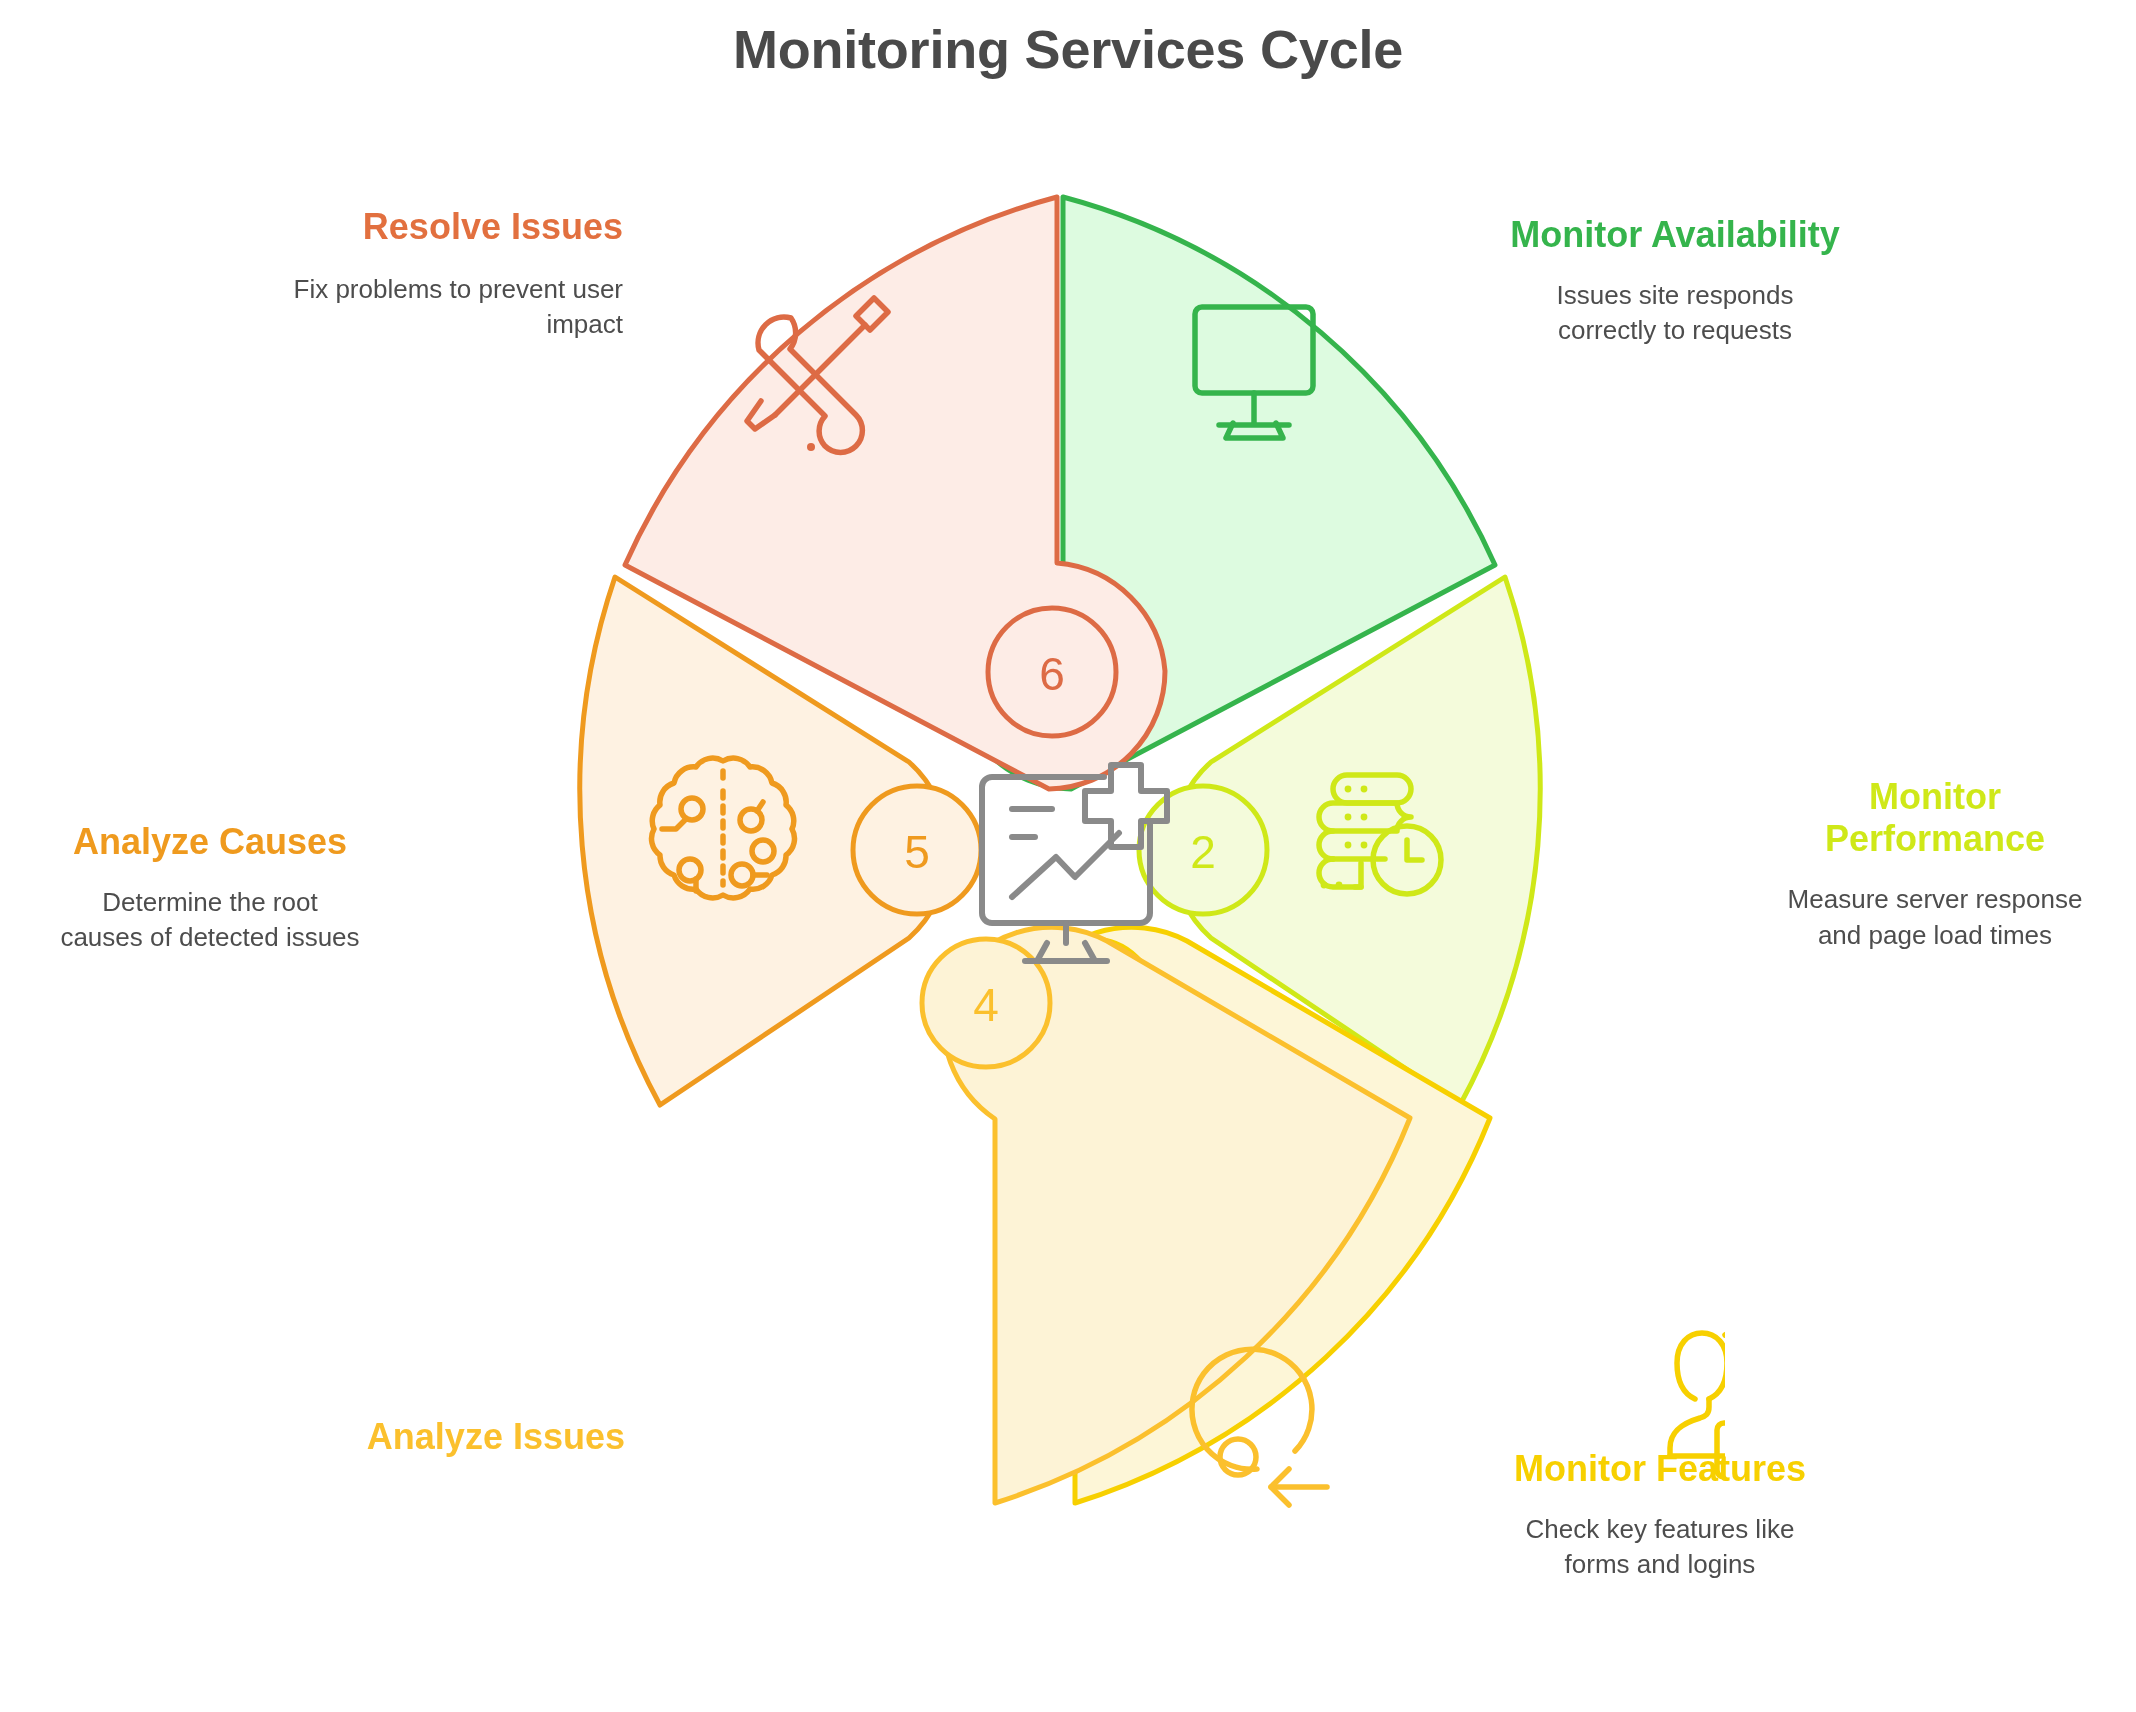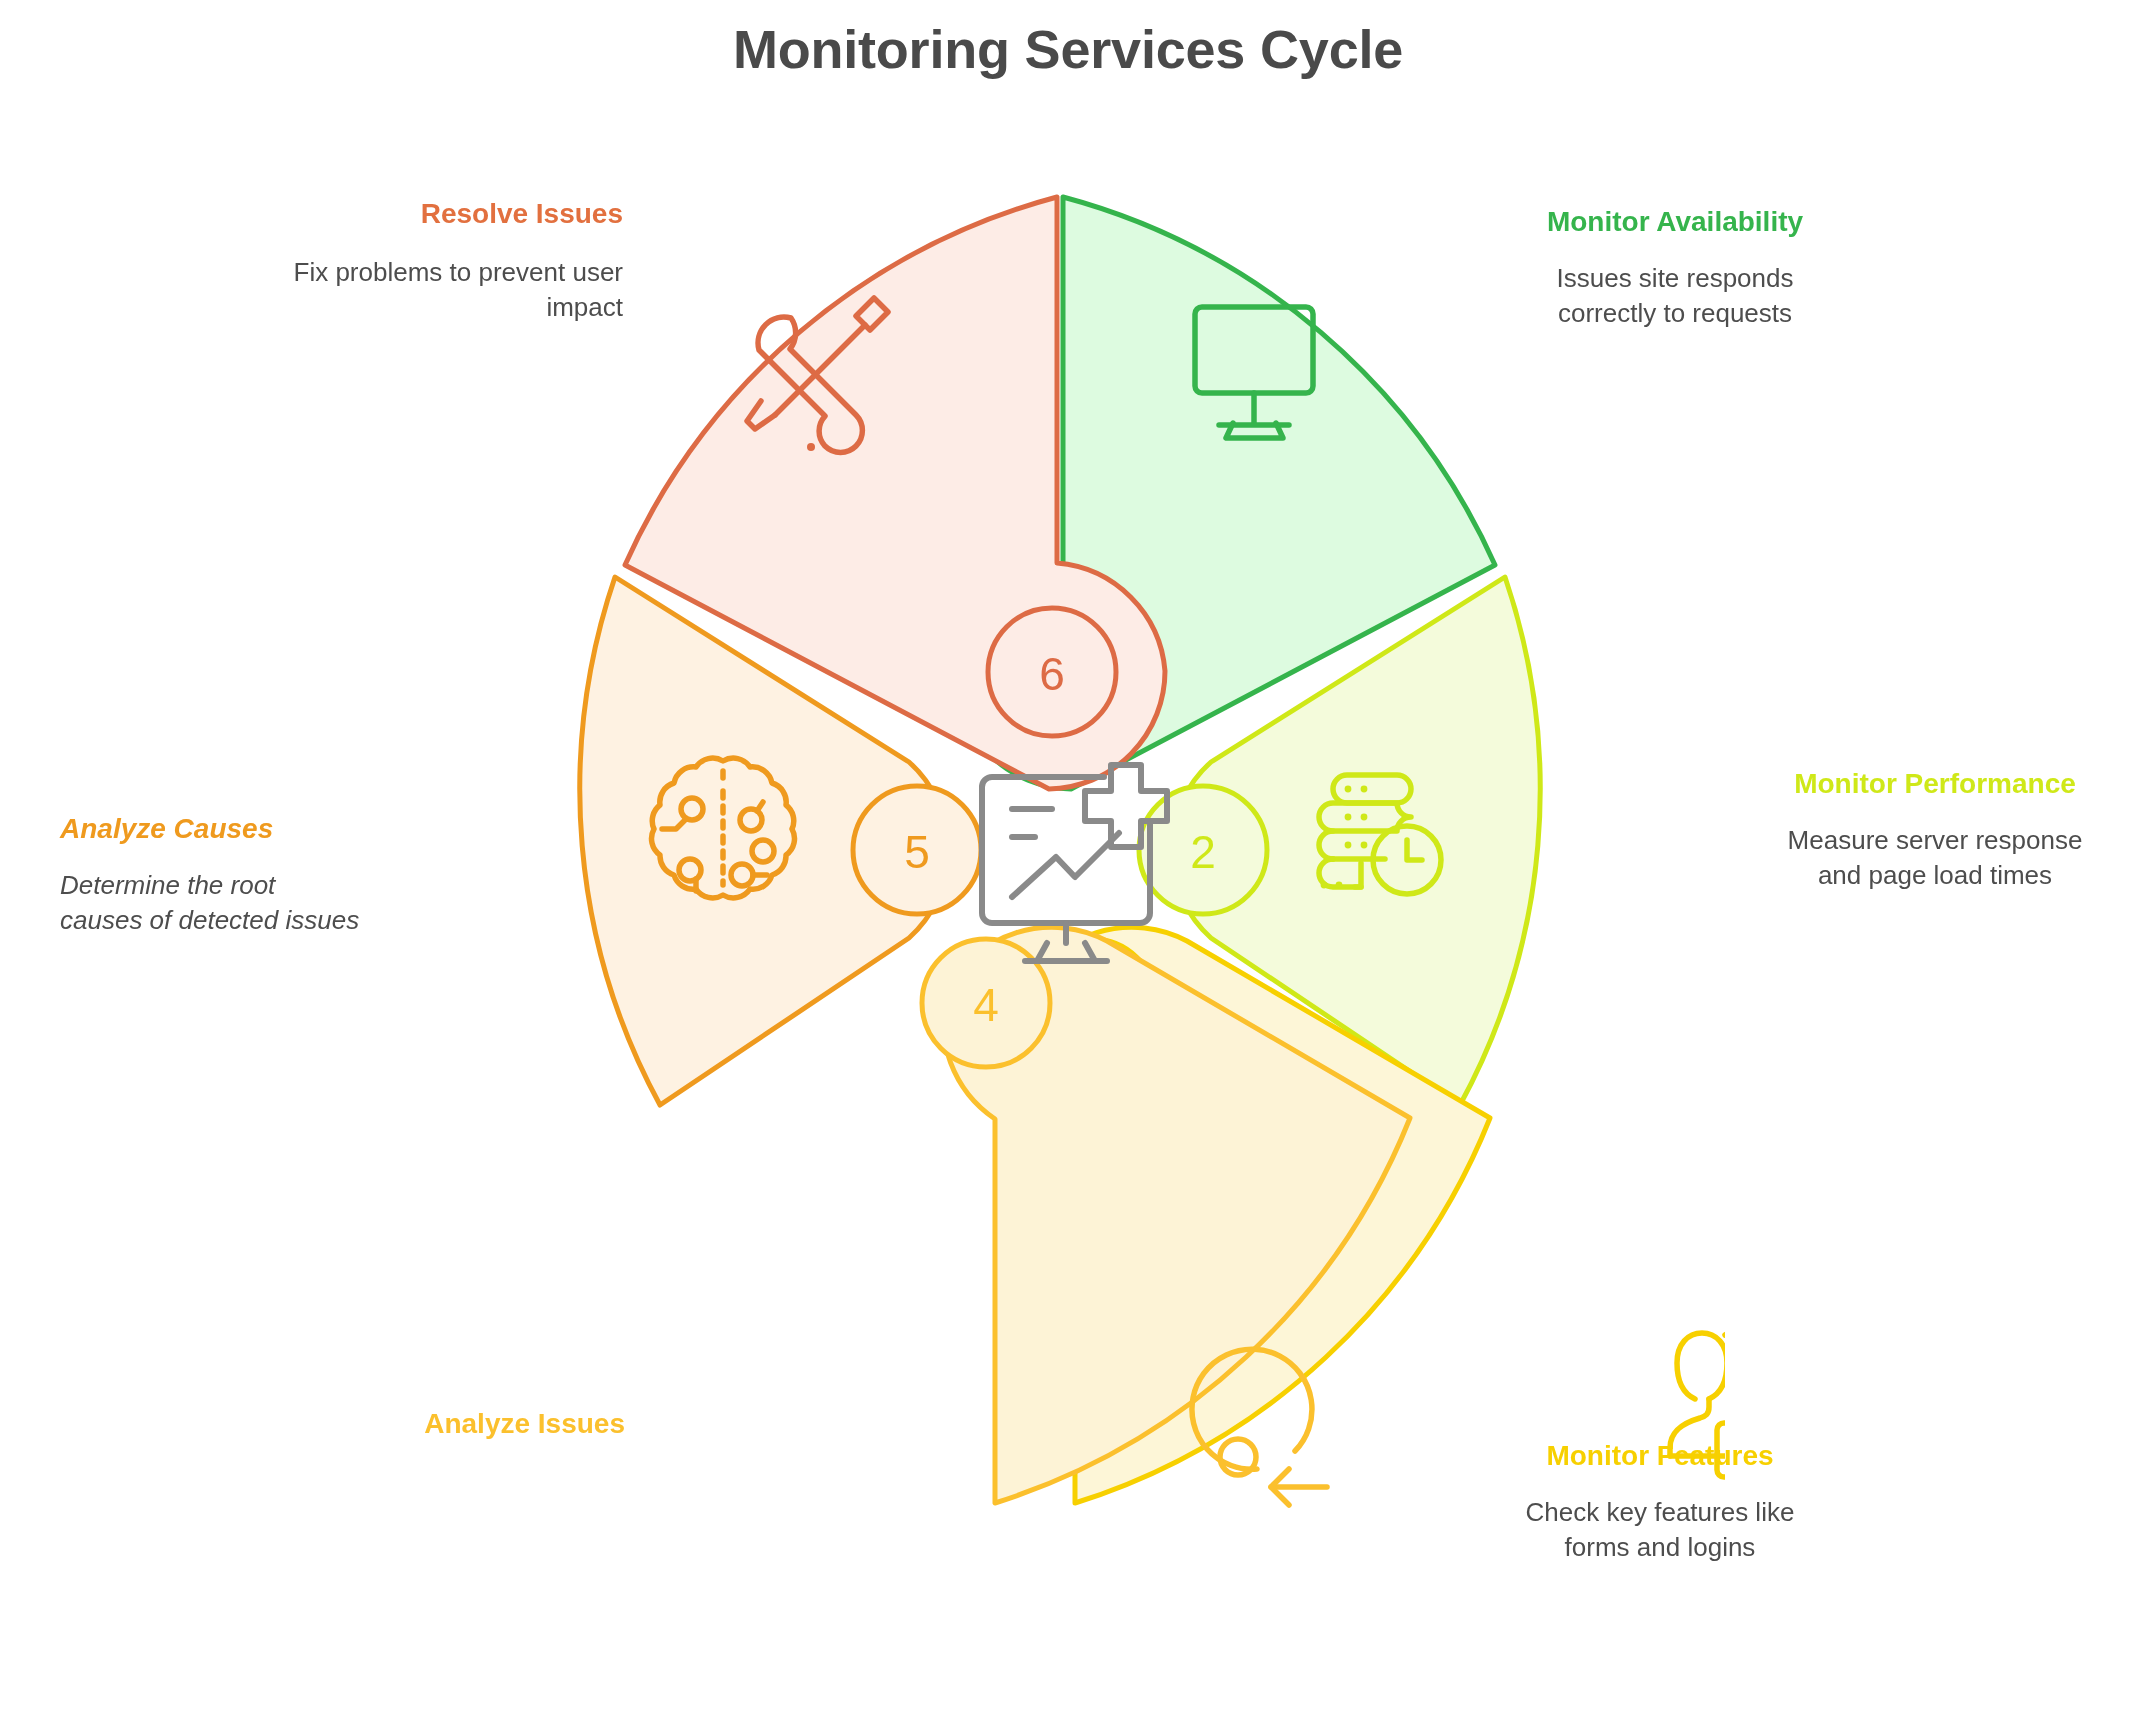--- a/index.html
+++ b/index.html
@@ -39,41 +39,41 @@
     font-size: 46px;
     font-weight: 400;
     text-anchor: middle;
     dominant-baseline: central;
   }
 
   .callout {
     position: absolute;
   }
   .callout .ct {
-    font-size: 28px;
+    font-size: 36px;
     font-weight: 600;
     line-height: 1.17;
-    margin: 8px 0 22px 0;
+    margin: 16px 0 22px 0;
   }
   .callout .cd {
     font-size: 26px;
     font-weight: 400;
     color: #4d4d4d;
     line-height: 1.36;
     margin: 0;
   }
 
   
   #callout-6 { left: 248px; top: 190px; width: 375px; text-align: right; }
   #callout-6 .ct { margin-bottom: 24px; }
   #callout-1 { left: 1510px; top: 198px; width: 330px; text-align: center; }
   #callout-2 { left: 1785px; top: 760px; width: 300px; text-align: center; }
   #callout-3 { left: 1510px; top: 1432px; width: 300px; text-align: center; }
   #callout-4 { left: 240px; top: 1400px; width: 385px; text-align: right; }
-  #callout-5 { left: 60px; top: 805px; width: 300px; text-align: left; font-style: italic; }
+  #callout-5 { left: 60px; top: 805px; width: 300px; text-align: center; }
 </style>
 </head>
 <body>
 
 <div id="page-title">Monitoring Services Cycle</div>
 
 <div class="wheel-wrap">
 <svg class="wheel" viewBox="0 0 1330 1330" xmlns="http://www.w3.org/2000/svg">
 
   <g>

